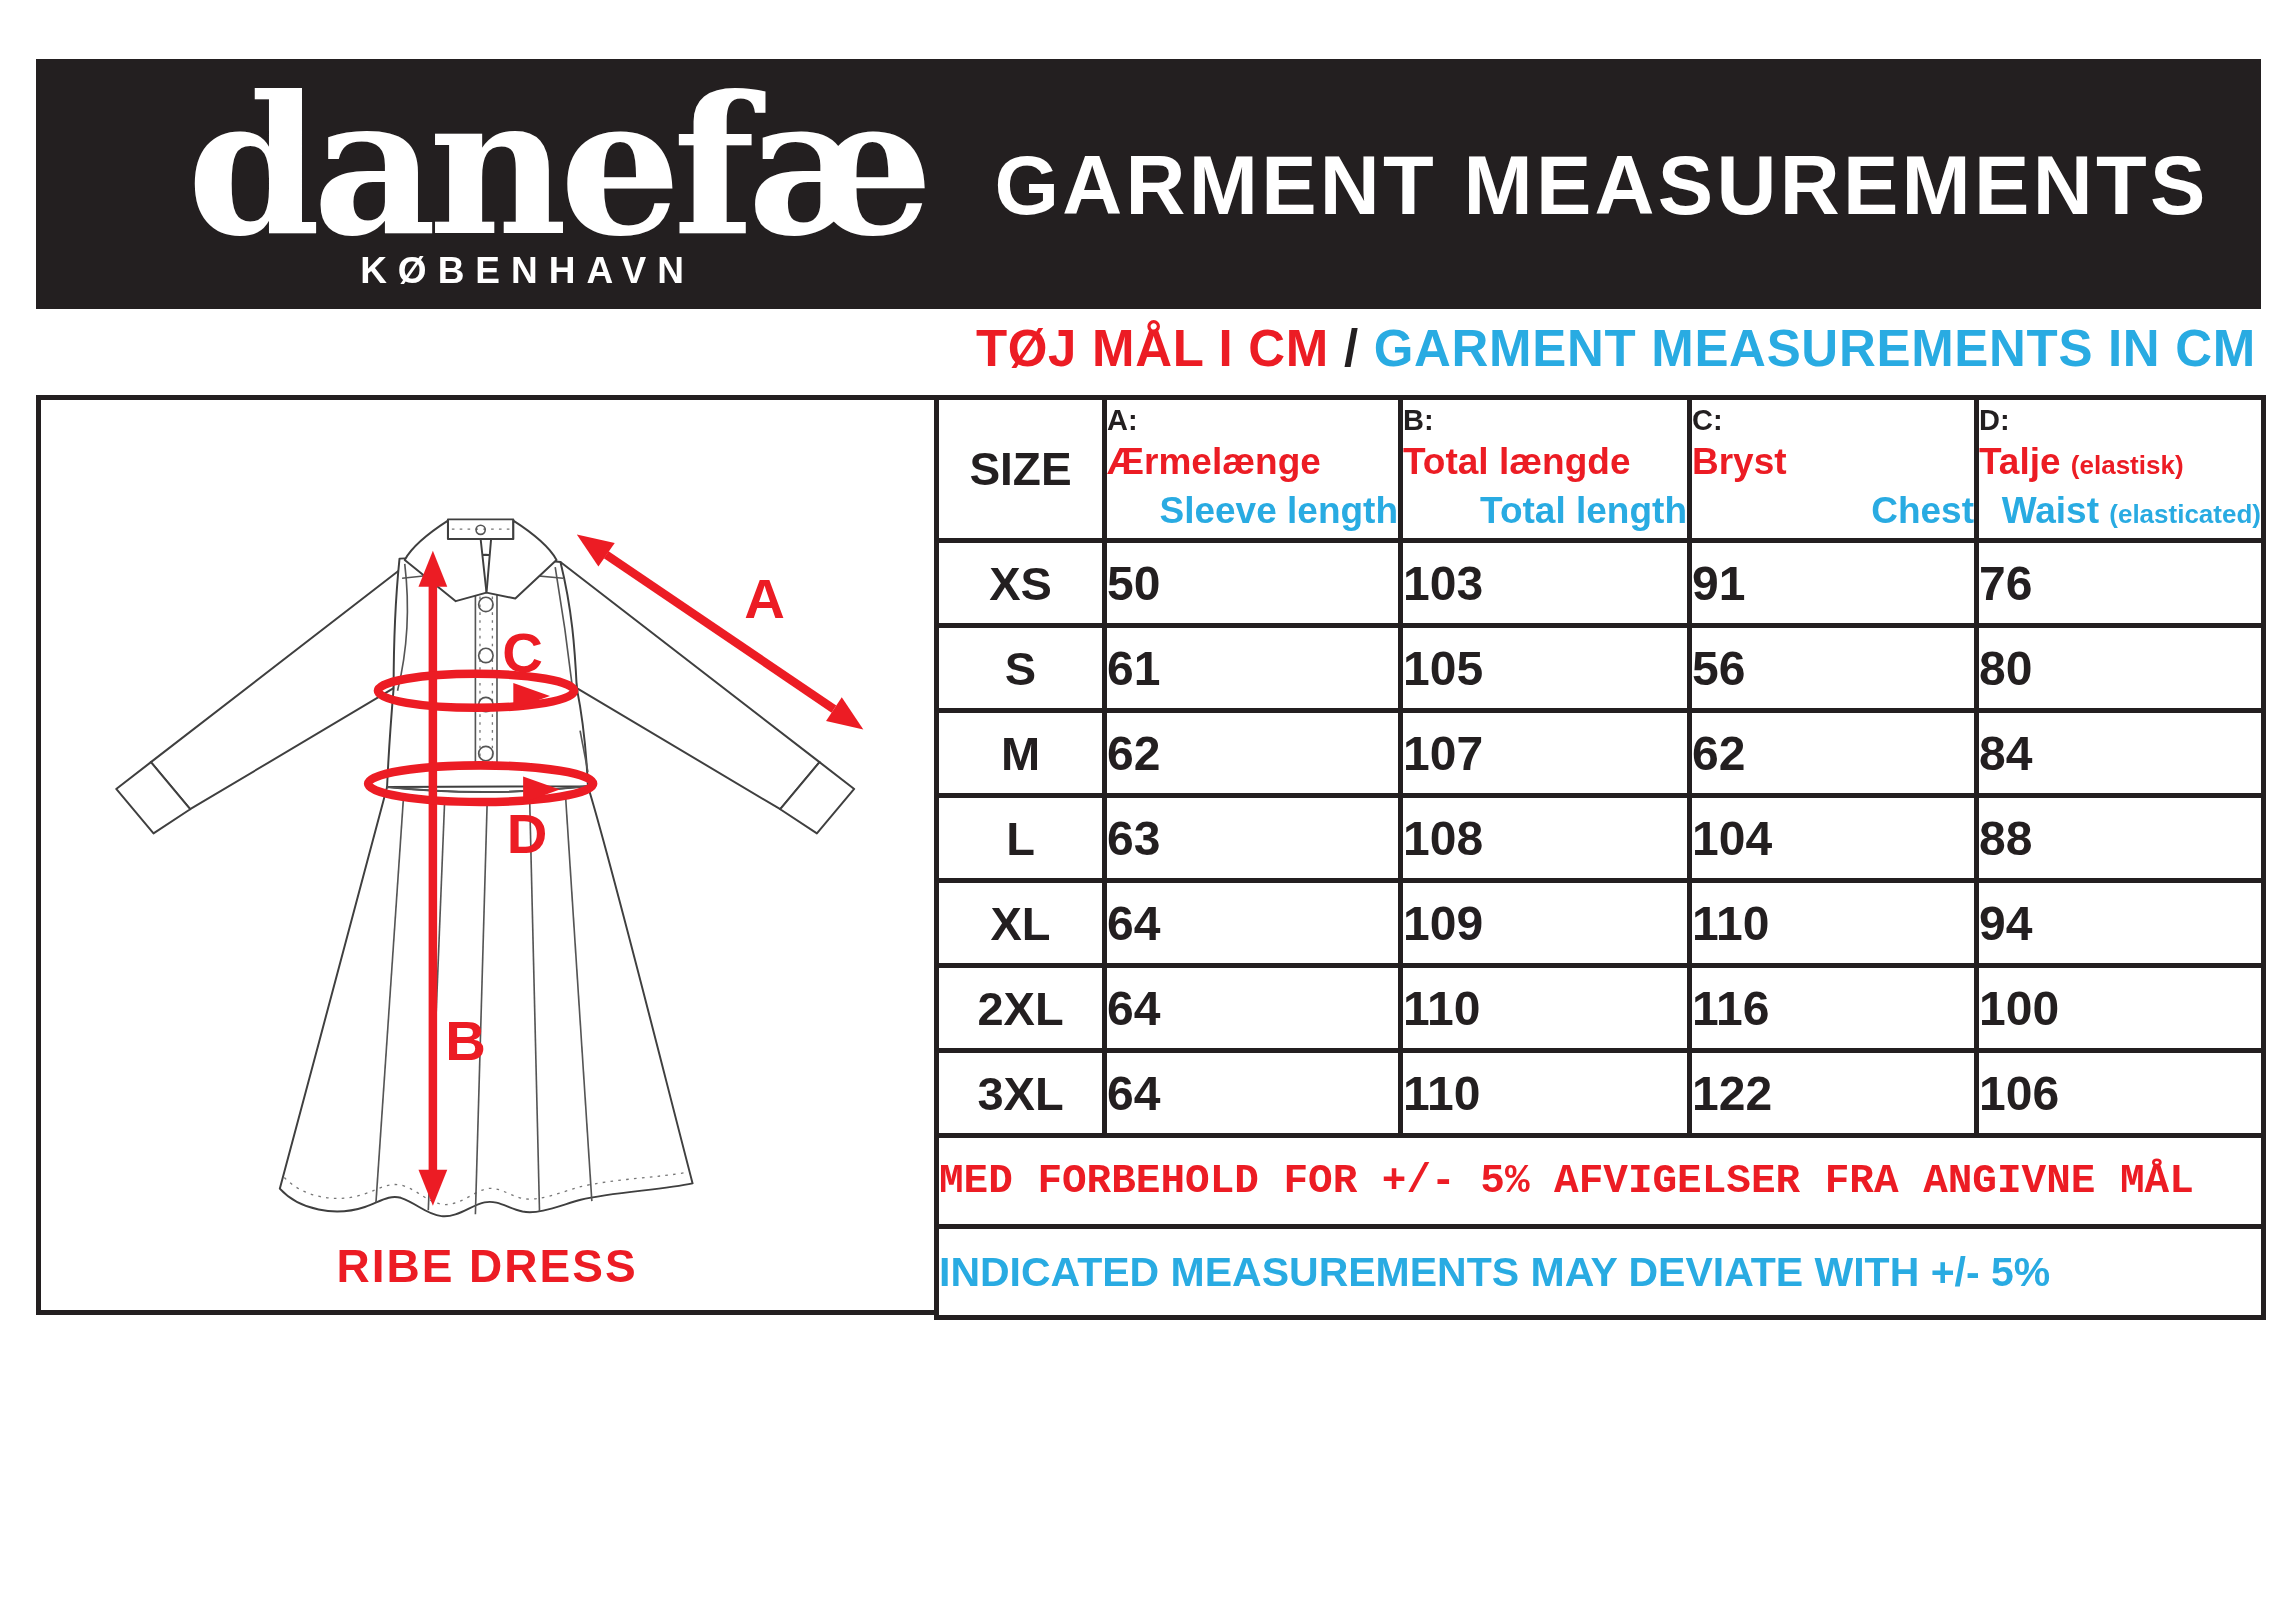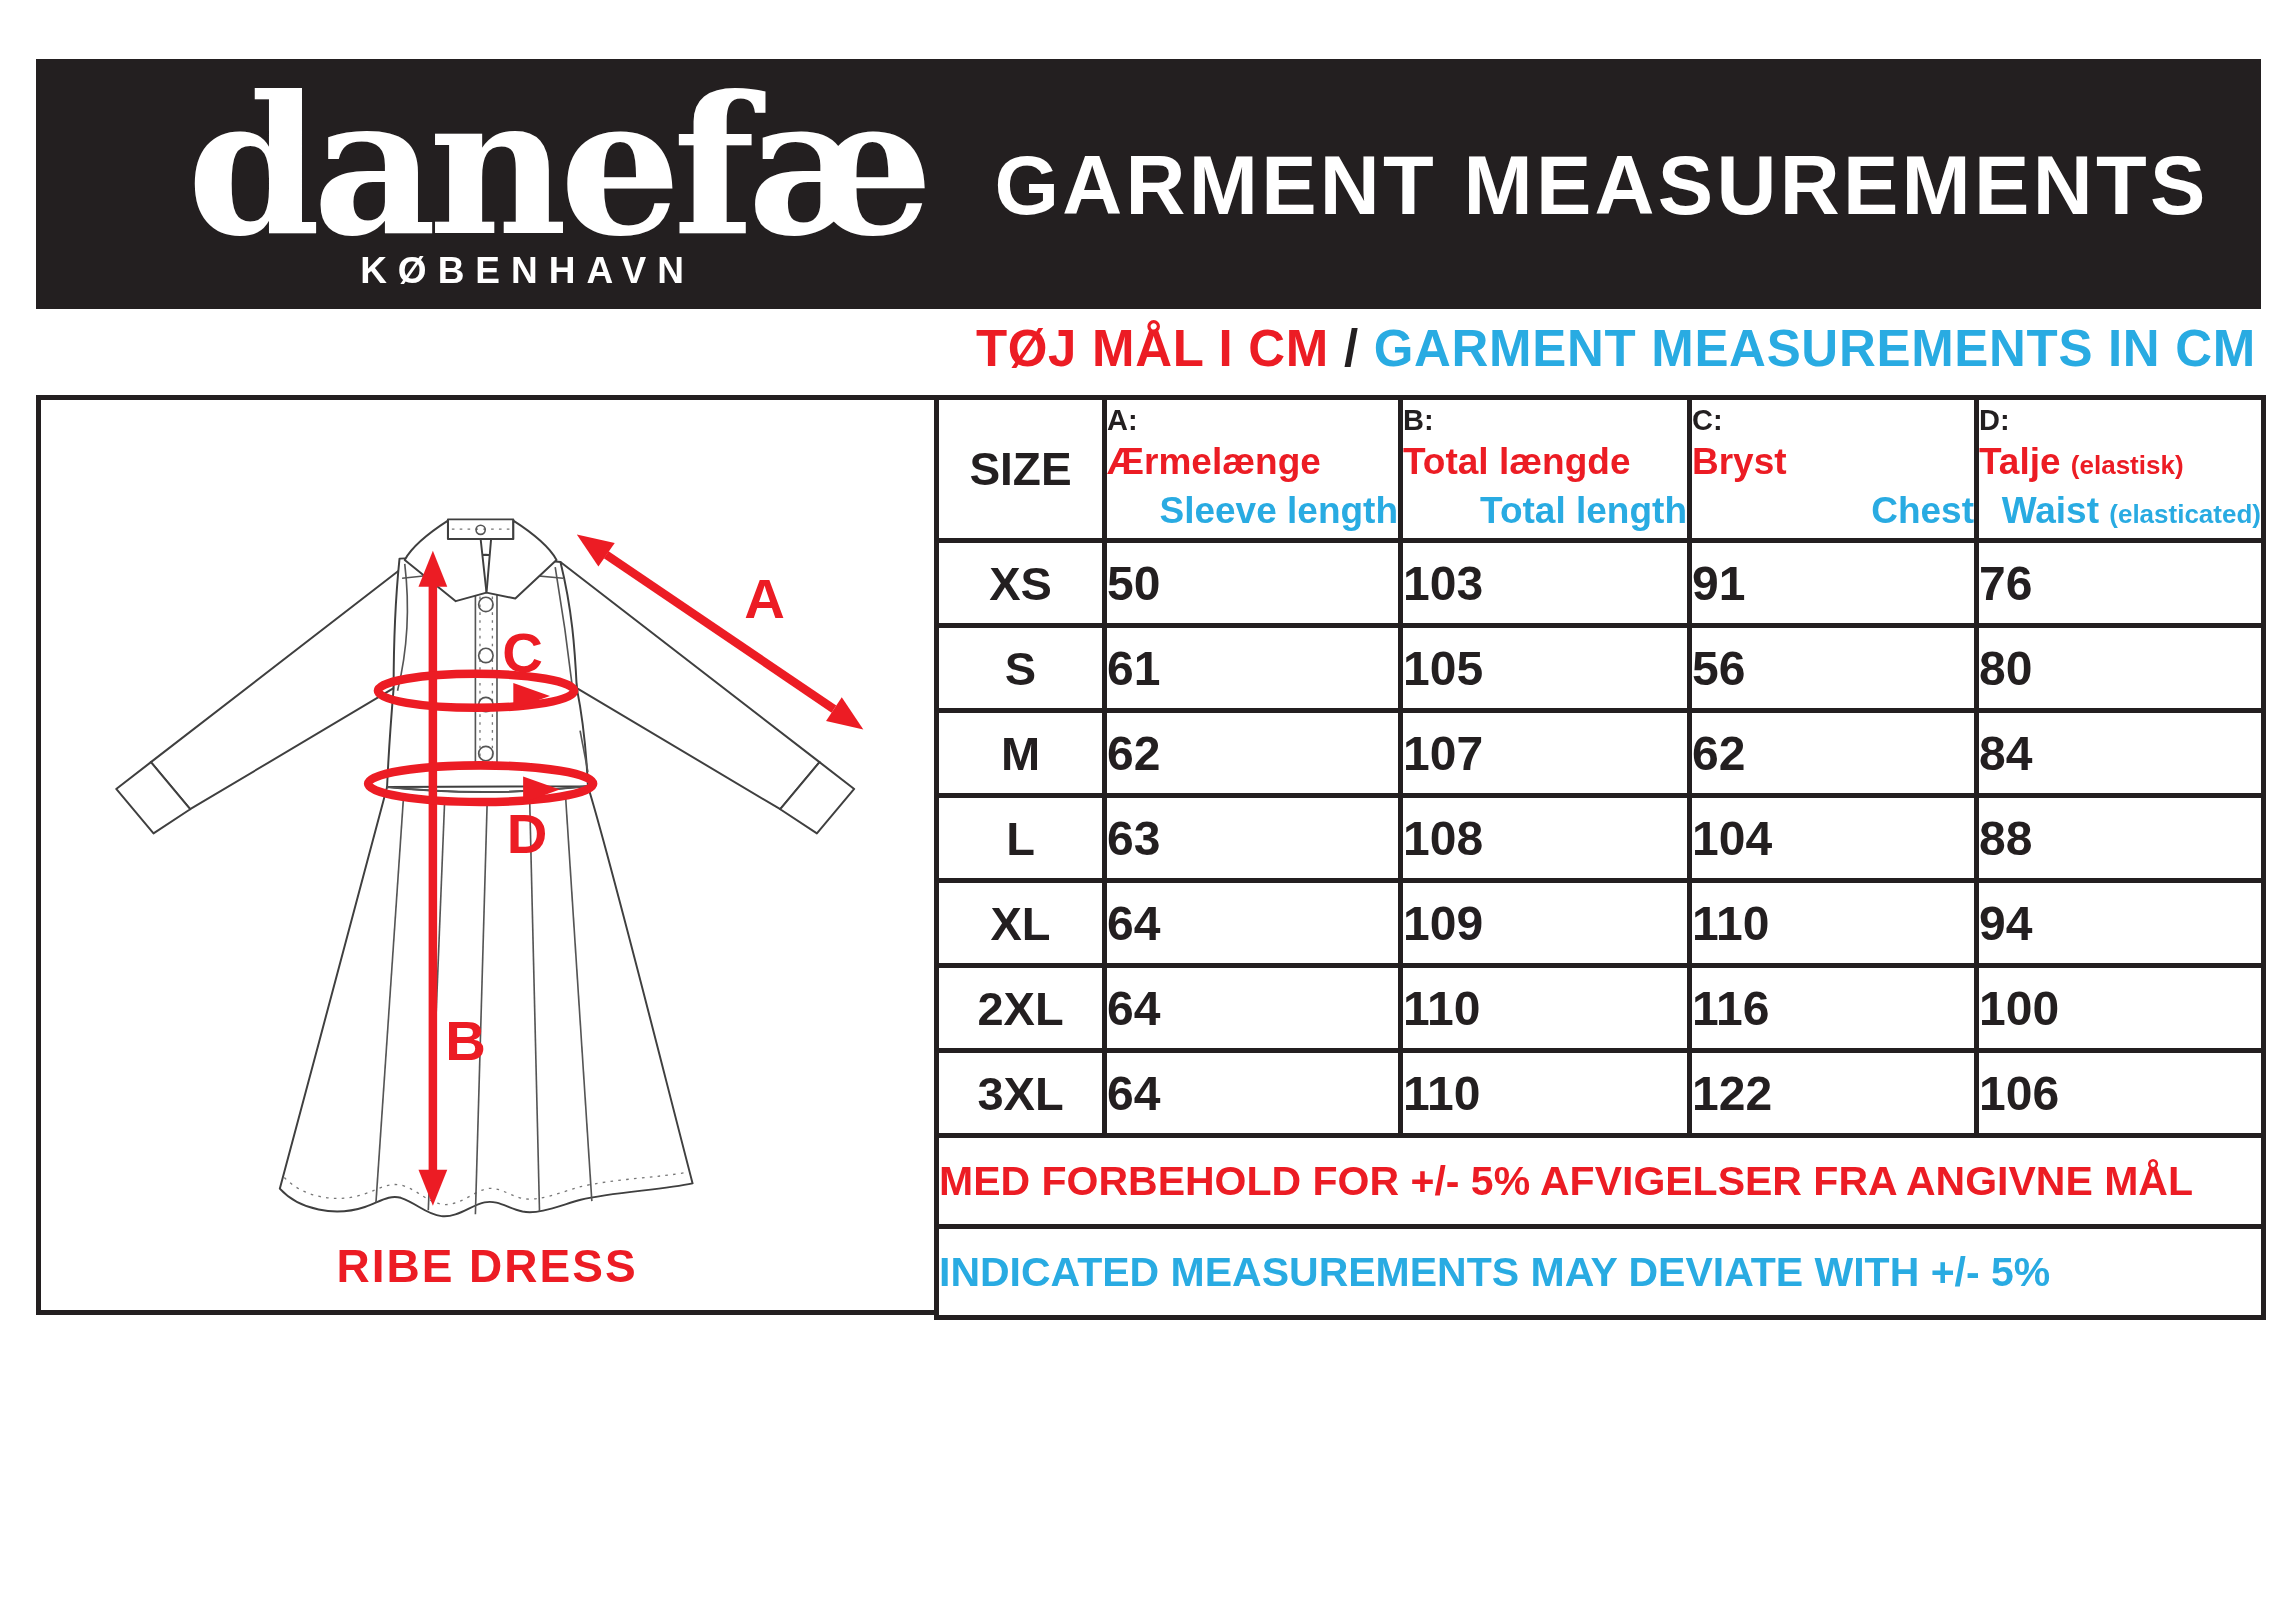--- a/index.html
+++ b/index.html
@@ -41,21 +41,21 @@
   tr.frow{height:91px;}
   th.size-h{text-align:center;font-size:46px;font-weight:700;}
   th.col-h{text-align:left;vertical-align:top;padding:10.5px 3.9px 0 19.6px;font-weight:700;white-space:nowrap;}
   th.col-h .k{font-size:29px;line-height:37px;color:#231F20;}
   th.col-h .da{font-size:37px;line-height:46px;color:#EC1C24;}
   th.col-h .en{font-size:37px;line-height:46px;color:#29ABE2;text-align:right;}
   th.col-h .note{font-size:26px;}
   td.sz{text-align:center;font-size:47px;font-weight:700;}
   td.val{text-align:left;padding-left:30px;font-size:48px;font-weight:700;}
   td.foot{padding-left:22px;font-size:41px;font-weight:700;white-space:nowrap;}
-  td.foot-da{color:#EC1C24;}
+  td.foot-da{color:#EC1C24;font-family:Liberation Mono, monospace;}
   td.foot-en{color:#29ABE2;margin-left:16px;}
 
   .sketch{stroke:#3f3f3f;stroke-width:3;fill:#fff;stroke-linejoin:round;}
   .seam{stroke:#555;stroke-width:2.5;fill:none;}
   .stitch{stroke:#777;stroke-width:2;fill:none;stroke-dasharray:4 8;}
   .redline{stroke:#EC1C24;stroke-width:13;fill:none;}
   .redfill{fill:#EC1C24;stroke:none;}
   .redlabel{fill:#EC1C24;font-family:"Liberation Sans", sans-serif;font-weight:700;font-size:86px;}
 </style>
 </head>

